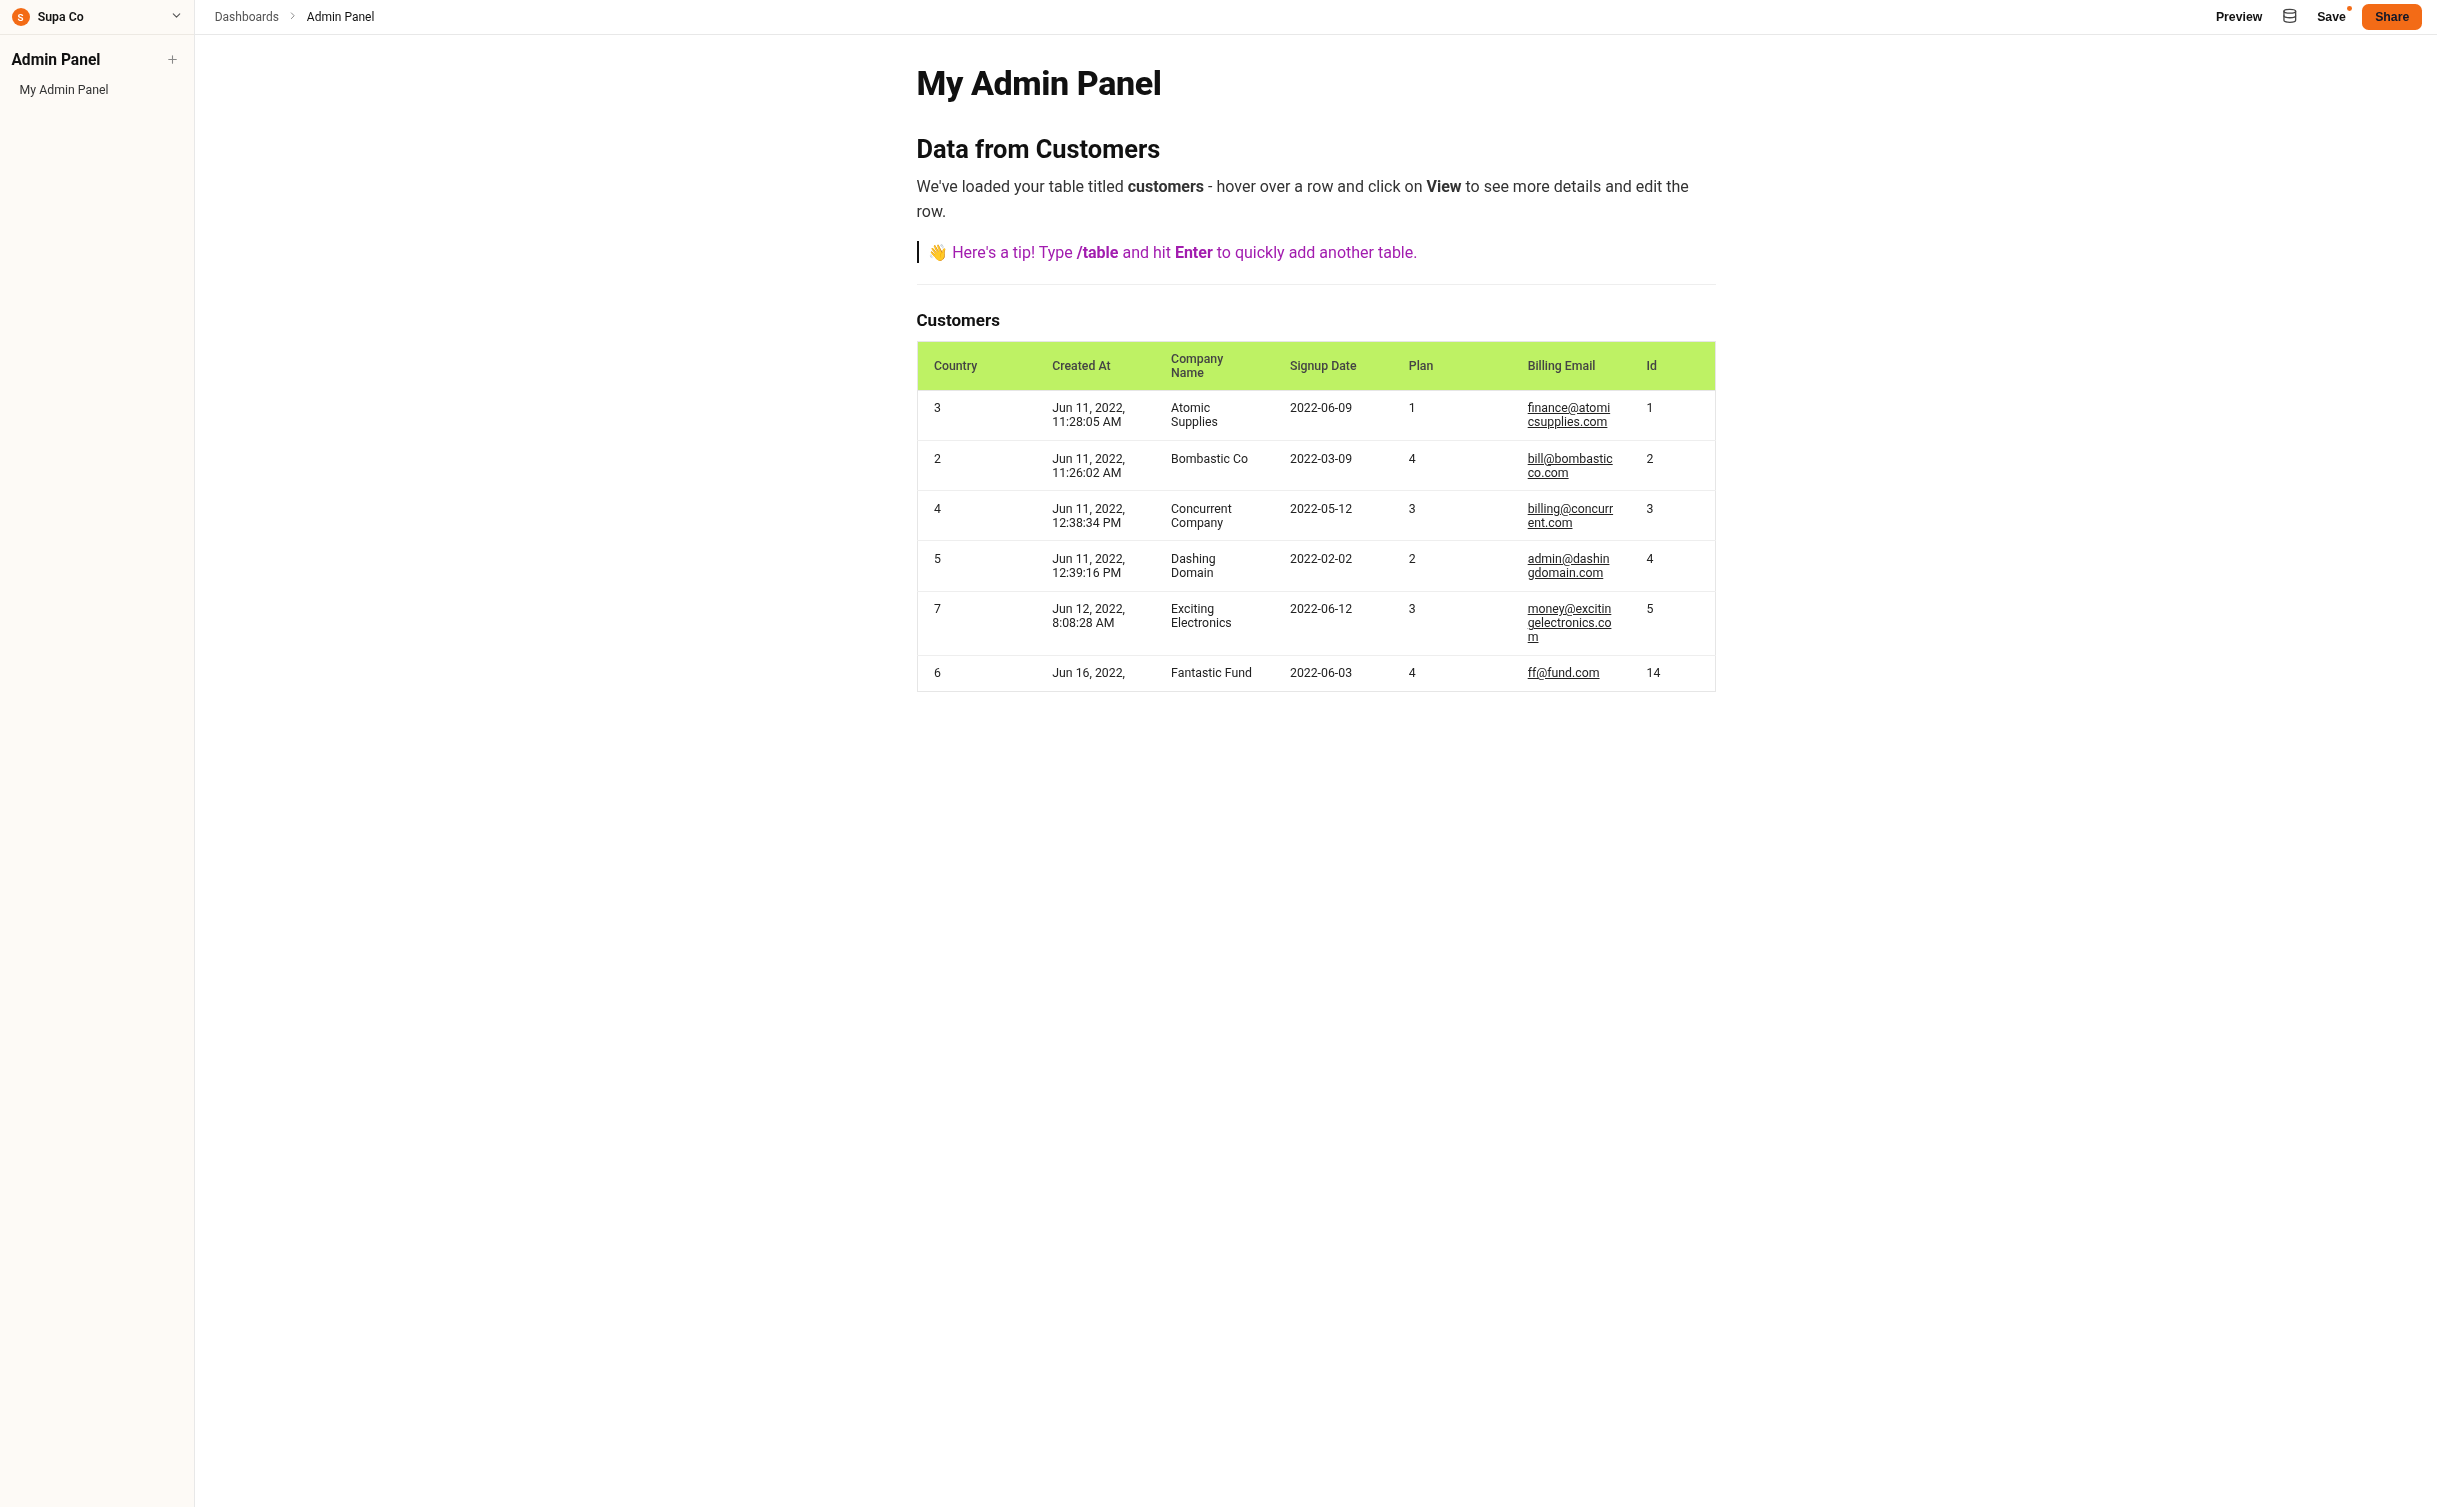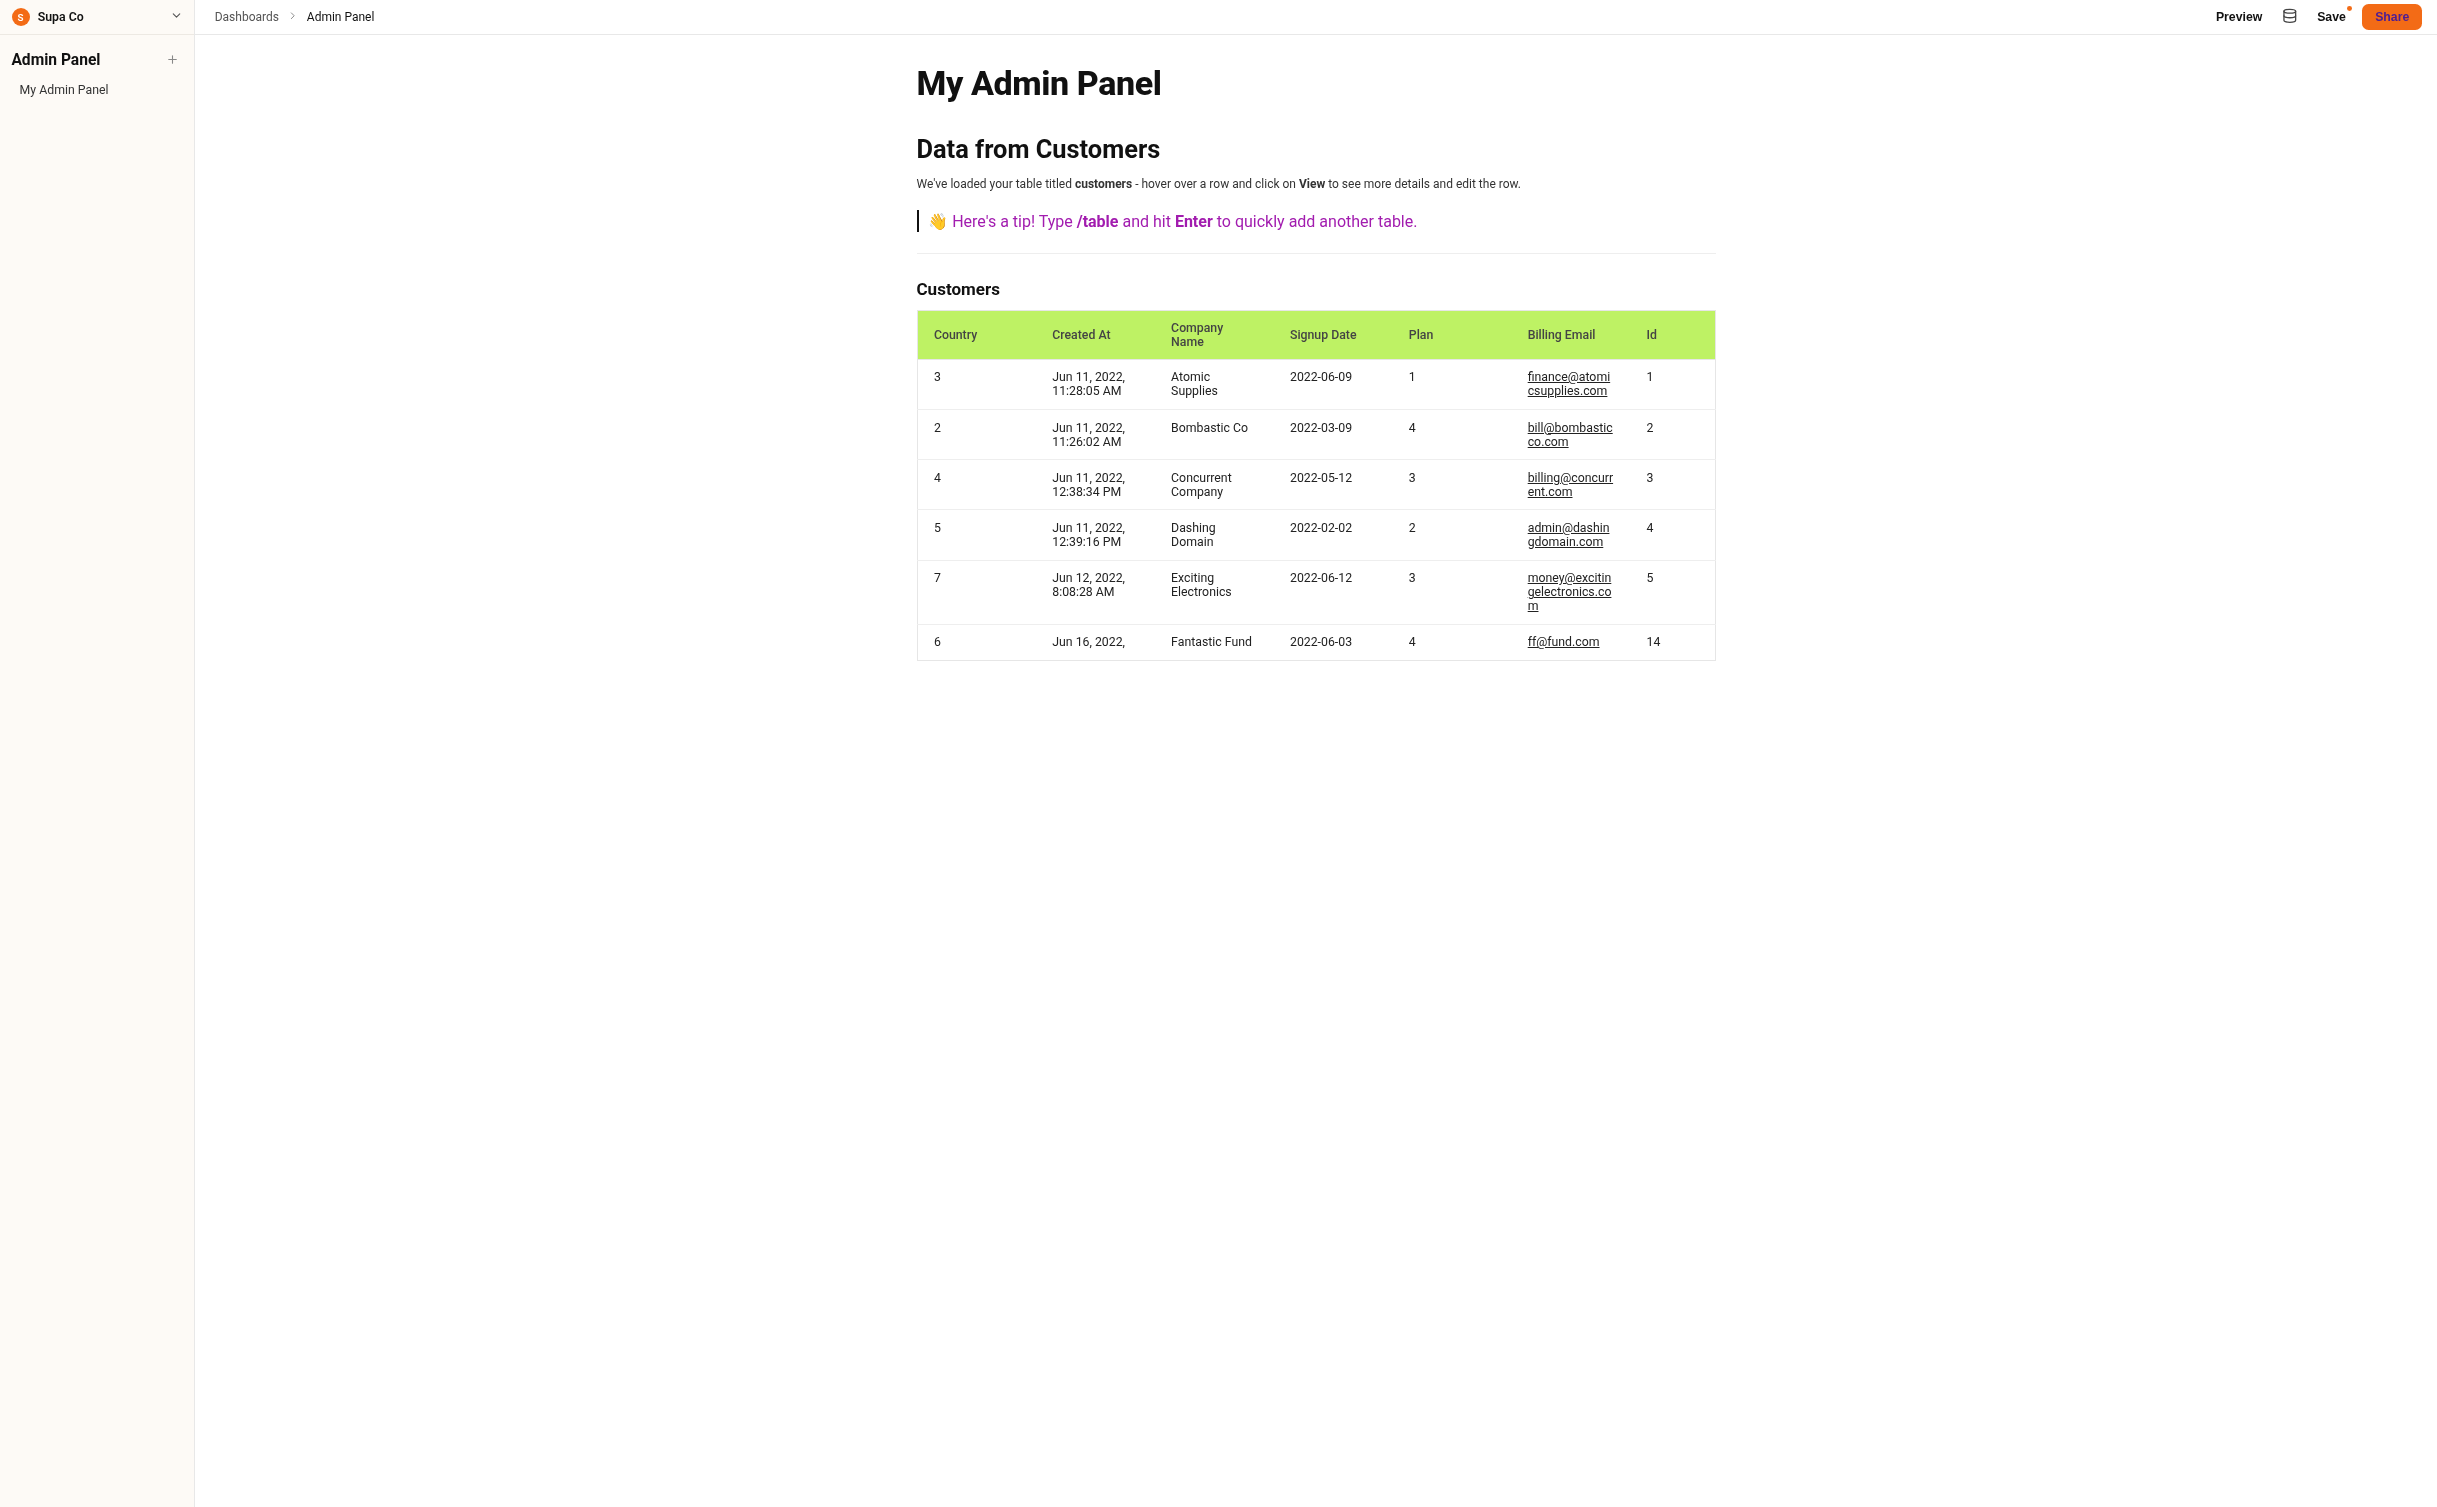--- a/index.html
+++ b/index.html
@@ -138,21 +138,21 @@
     position: absolute;
     top: -0.8px;
     right: -4.9px;
     width: 4.9px;
     height: 4.9px;
     border-radius: 50%;
     background: #f36b16;
   }
   .share-btn {
     background: #f36b16;
-    color: #4c1d95;
+    color: #0f172a;
     border: none;
     border-radius: 6.6px;
     padding: 5.7px 13px;
     font-size: 12.3px;
     font-weight: 600;
     cursor: pointer;
   }
   
   .content-scroll {
     flex: 1;
@@ -170,21 +170,21 @@
     margin-bottom: 31px;
     letter-spacing: -0.4px;
   }
   .section-title {
     font-size: 25.4px;
     font-weight: 700;
     color: #111;
     margin-bottom: 11px;
   }
   .body-text {
-    font-size: 12px;
+    font-size: 16px;
     line-height: 1.55;
     color: #333;
     margin-bottom: 16.4px;
   }
   .body-text strong { font-weight: 700; }
   .tip-block {
     border-left: 2.5px solid #111;
     padding: 1.6px 0 1.6px 9.8px;
     margin: 4.9px 0 21px 0;
     font-size: 16px;

